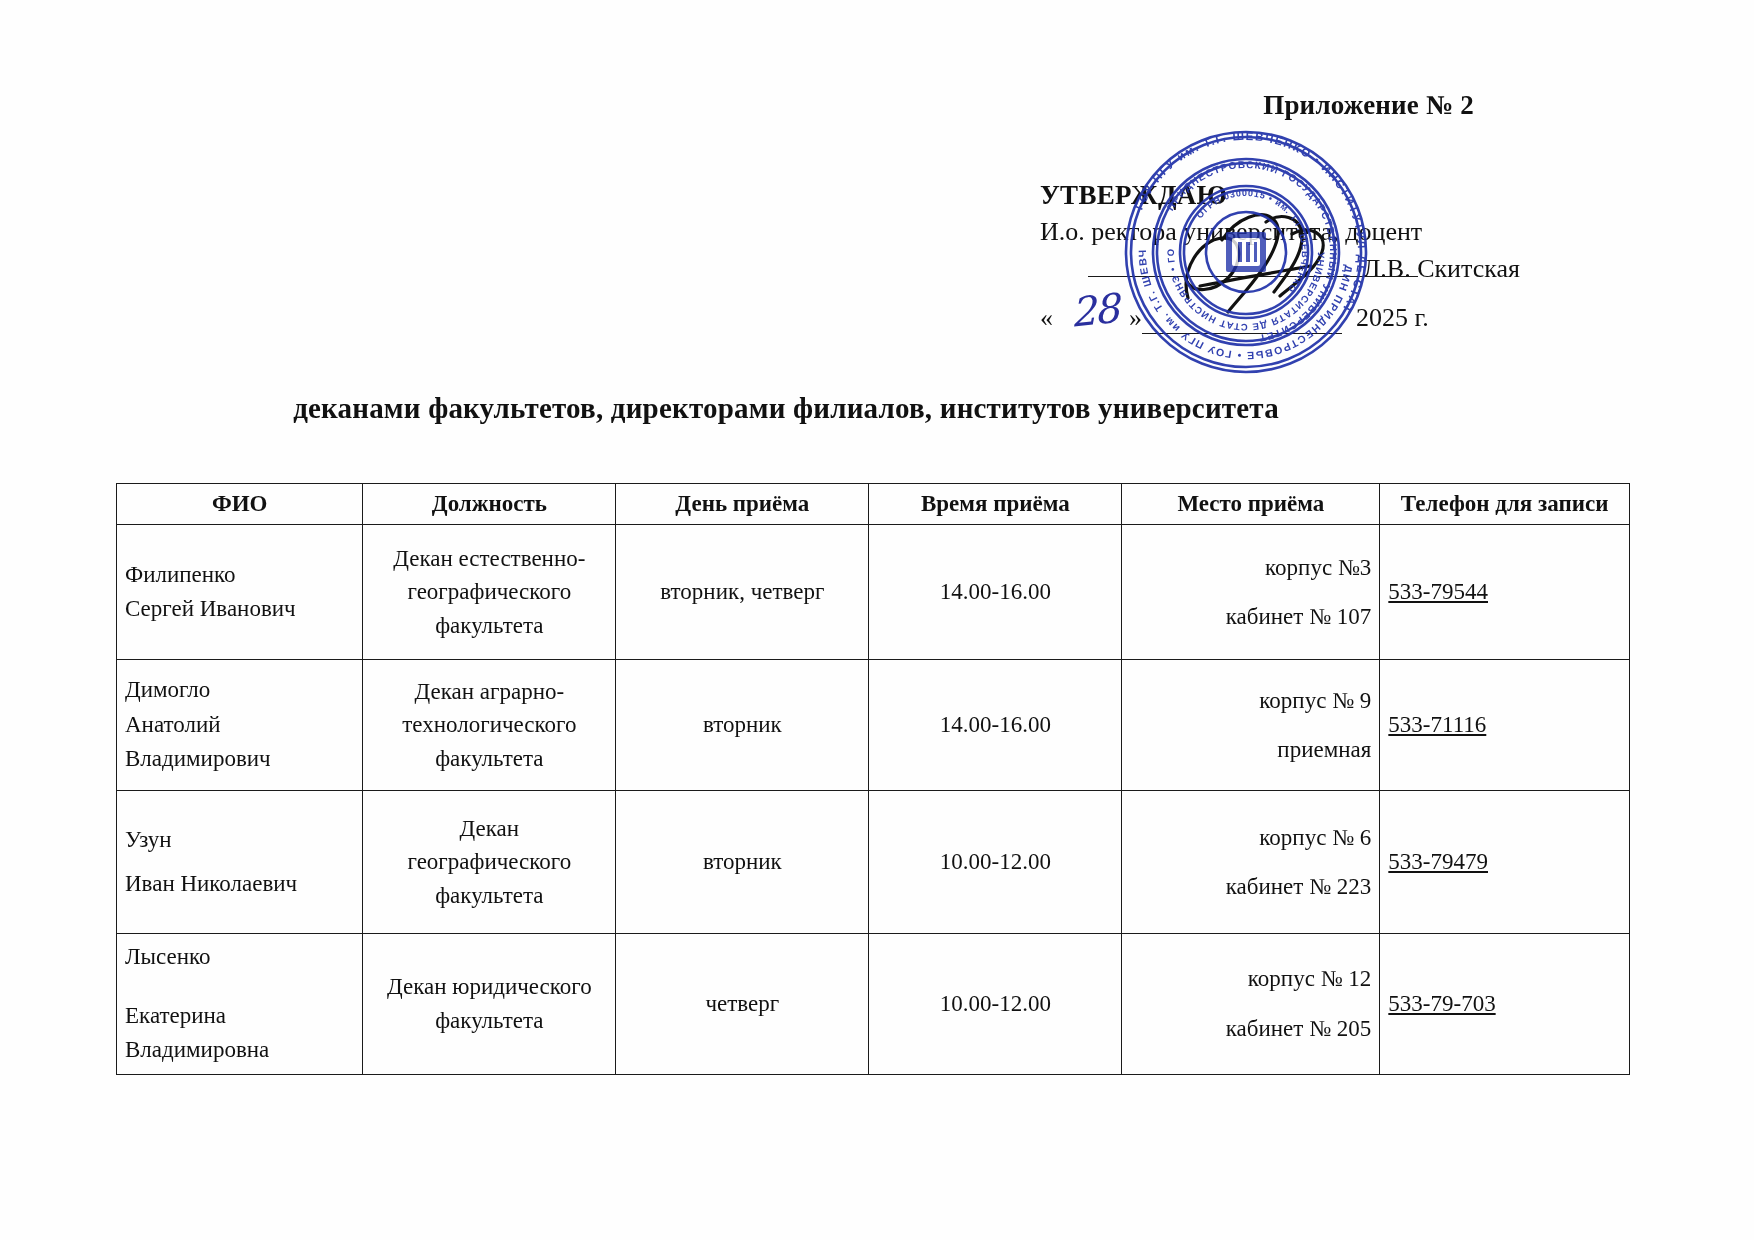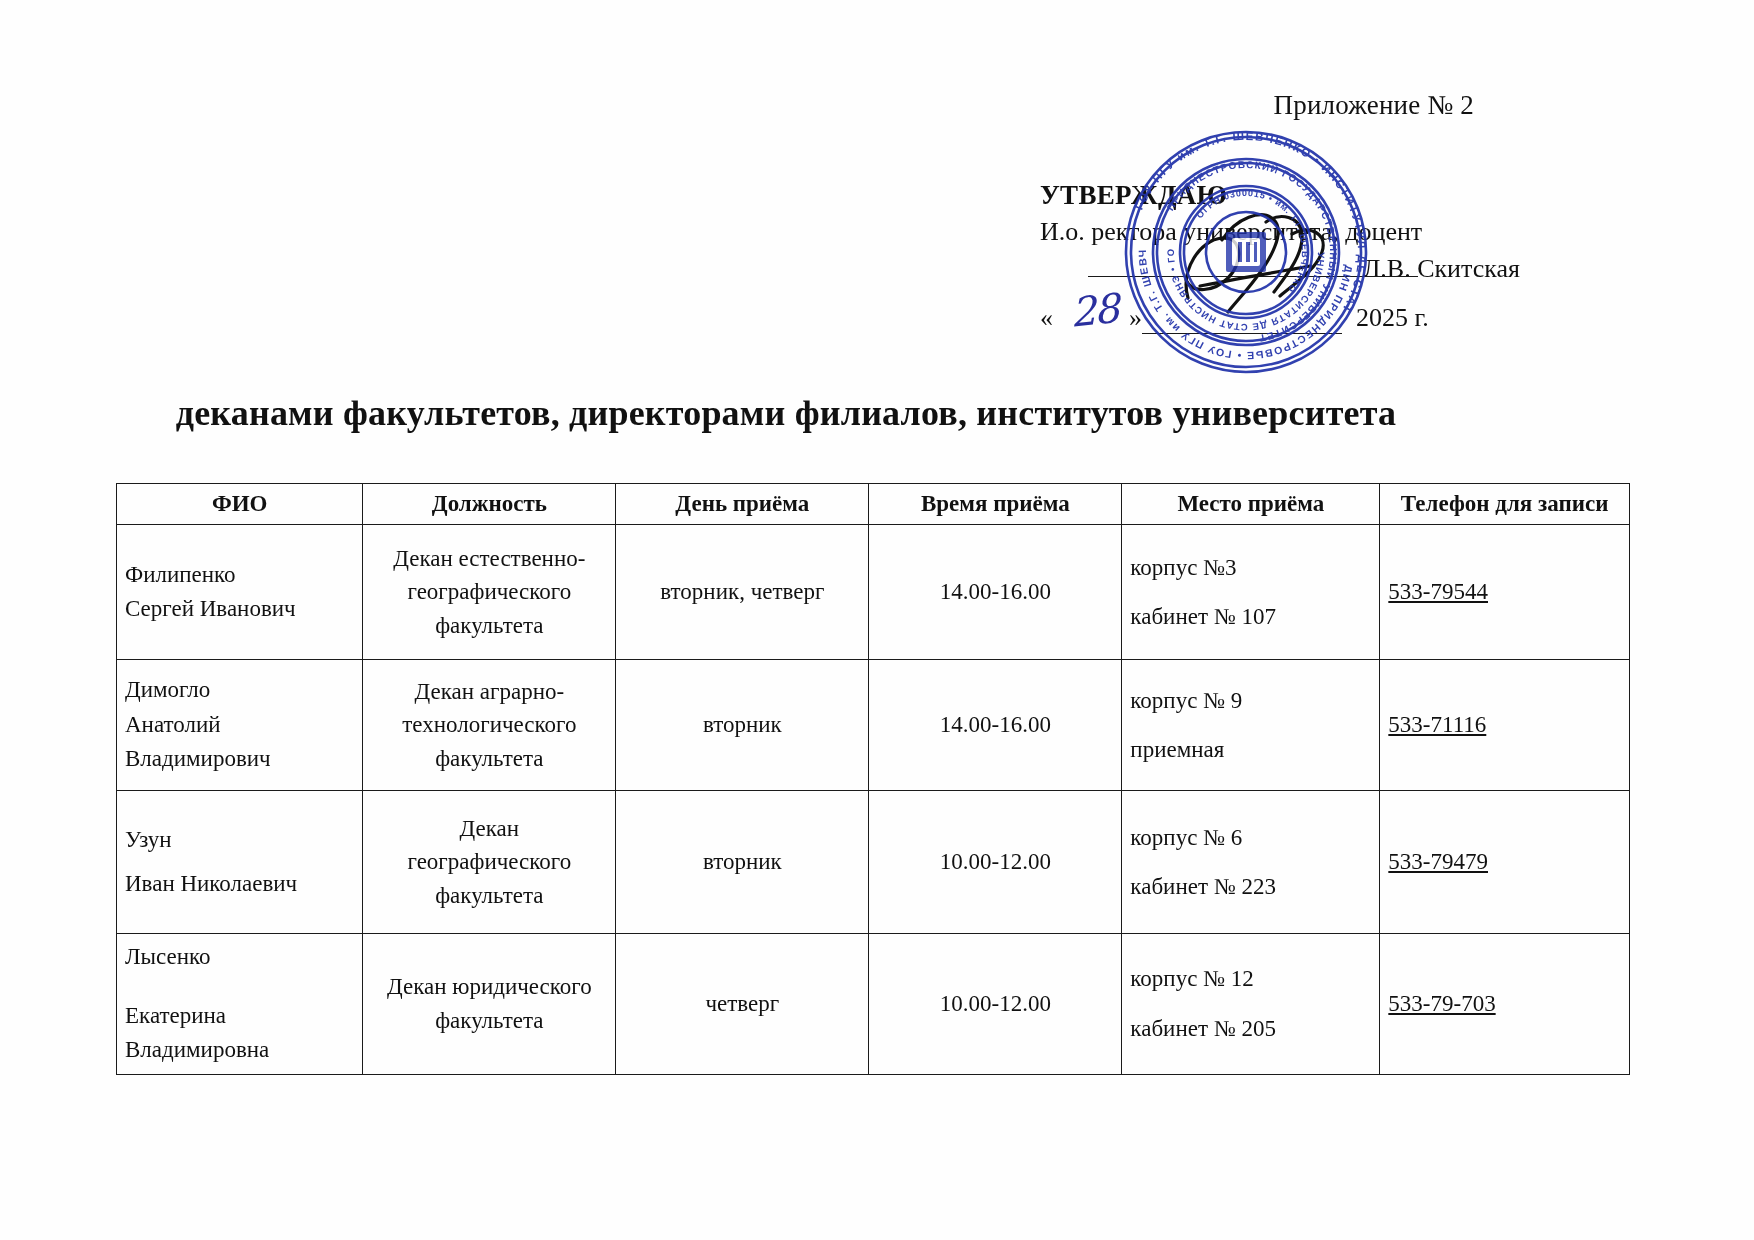--- a/index.html
+++ b/index.html
@@ -22,21 +22,21 @@
     inset: 0;
     background: #fefefe;
   }
 
   
   .appendix {
     position: absolute;
     top: 90px;
     right: 280px;
     font-size: 27px;
-    font-weight: normal;
+    font-weight: bold;
     letter-spacing: 0.2px;
     white-space: nowrap;
   }
 
   
   .approve-block {
     position: absolute;
     top: 178px;
     left: 1040px;
     width: 480px;
@@ -131,21 +131,21 @@
     font-size: 28px;
     font-weight: bold;
     letter-spacing: 0.2px;
   }
   .doc-title-2 {
     position: absolute;
     top: 392px;
     left: 0;
     width: 1572px;
     text-align: center;
-    font-size: 36px;
+    font-size: 29px;
     font-weight: bold;
     letter-spacing: 0.2px;
   }
 
   
   .tbl-wrap {
     position: absolute;
     left: 116px;
     top: 483px;
     width: 1514px;
@@ -171,21 +171,21 @@
     line-height: 1.1;
   }
   td.c-name {
     text-align: left;
     padding-left: 16px;
     line-height: 1.5;
   }
   td.c-pos   { text-align: center; line-height: 1.45; }
   td.c-day   { text-align: center; }
   td.c-time  { text-align: center; }
-  td.c-place { text-align: left; line-height: 2.15; }
+  td.c-place { text-align: right; line-height: 2.15; }
   td.c-phone { text-align: left; text-decoration: underline; }
 
   .r1 td { height: 122px; }
   .r2 td { height: 118px; }
   .r3 td { height: 130px; }
   .r4 td { height: 122px; }
 
   
   .va-top    { vertical-align: top;    padding-top: 12px; }
   .va-mid    { vertical-align: middle; }

